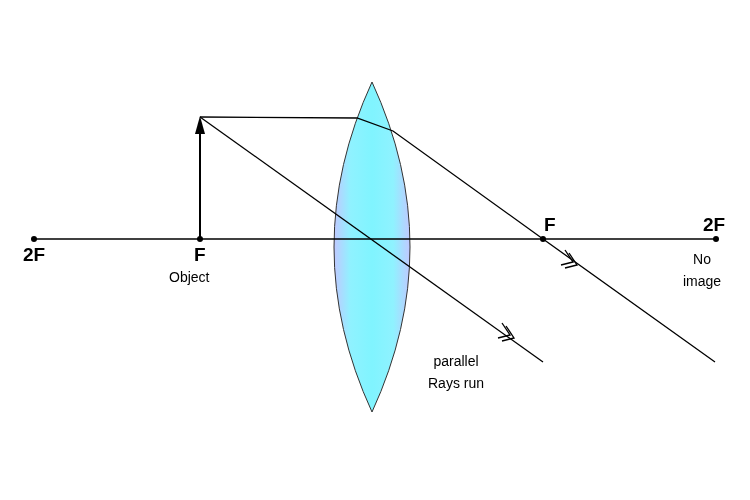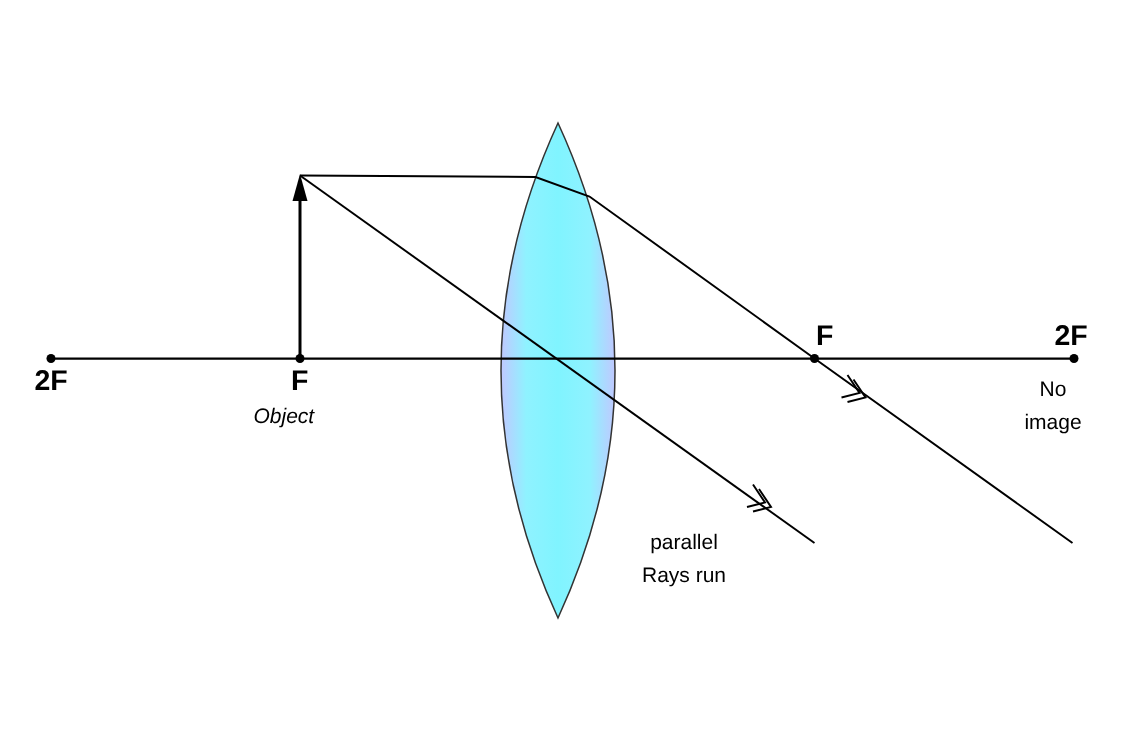--- a/index.html
+++ b/index.html
@@ -45,21 +45,21 @@
   </g>
 
   <g fill="none" stroke="#000" stroke-width="1.3">
     <polyline points="502,323 510,335 498,338"></polyline>
     <polyline points="506,326 514,338 502,341"></polyline>
   </g>
 </svg>
 
 <div class="lbl bold" style="left:23px; top:244px;">2F</div>
 <div class="lbl bold" style="left:194px; top:244px;">F</div>
-<div class="lbl norm" style="left:169px; top:266px;font-style:italic;">Object</div>
+<div class="lbl norm" style="left:169px; top:266px;">Object</div>
 <div class="lbl bold" style="left:544px; top:214px;">F</div>
 <div class="lbl bold" style="left:703px; top:214px;">2F</div>
 
 <div class="lbl norm" style="left:671px; top:248px; width:62px;">
   <div>No</div>
   <div>image</div>
 </div>
 
 <div class="lbl norm" style="left:408px; top:350px; width:96px;">
   <div>parallel</div>

